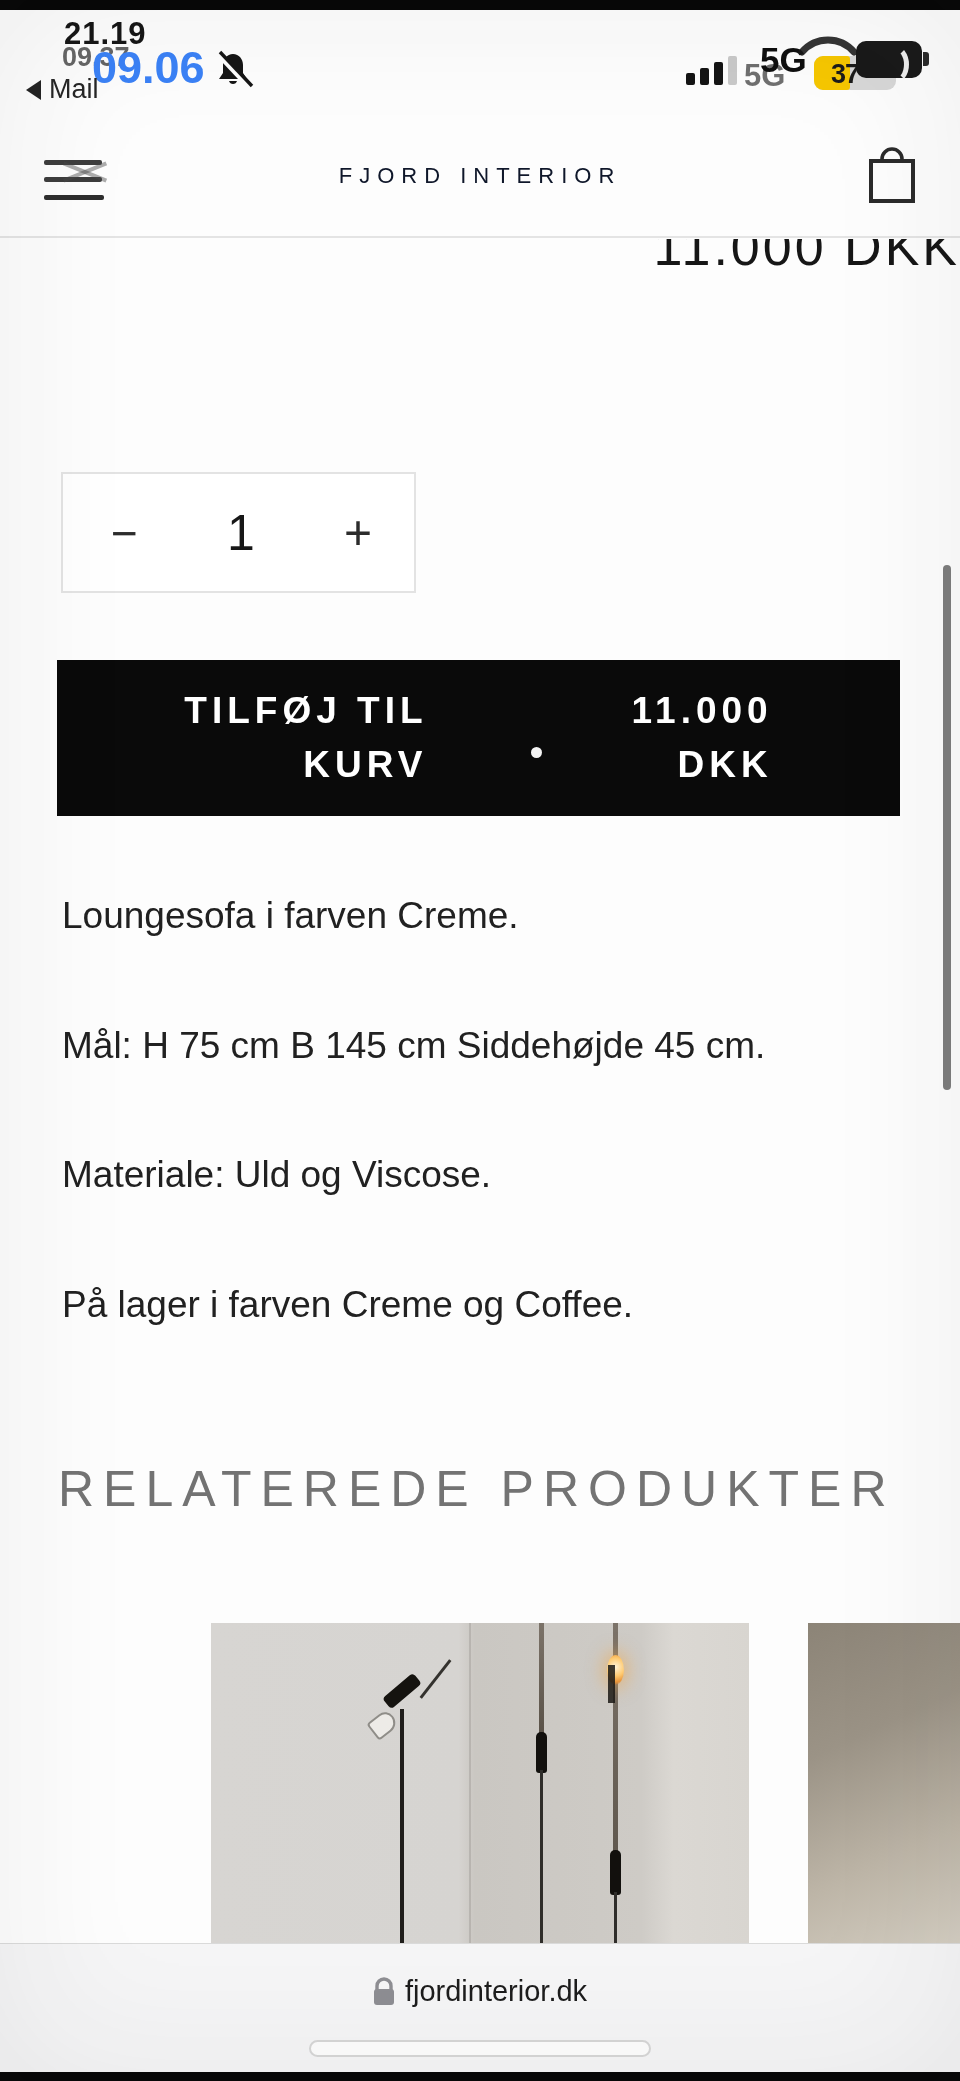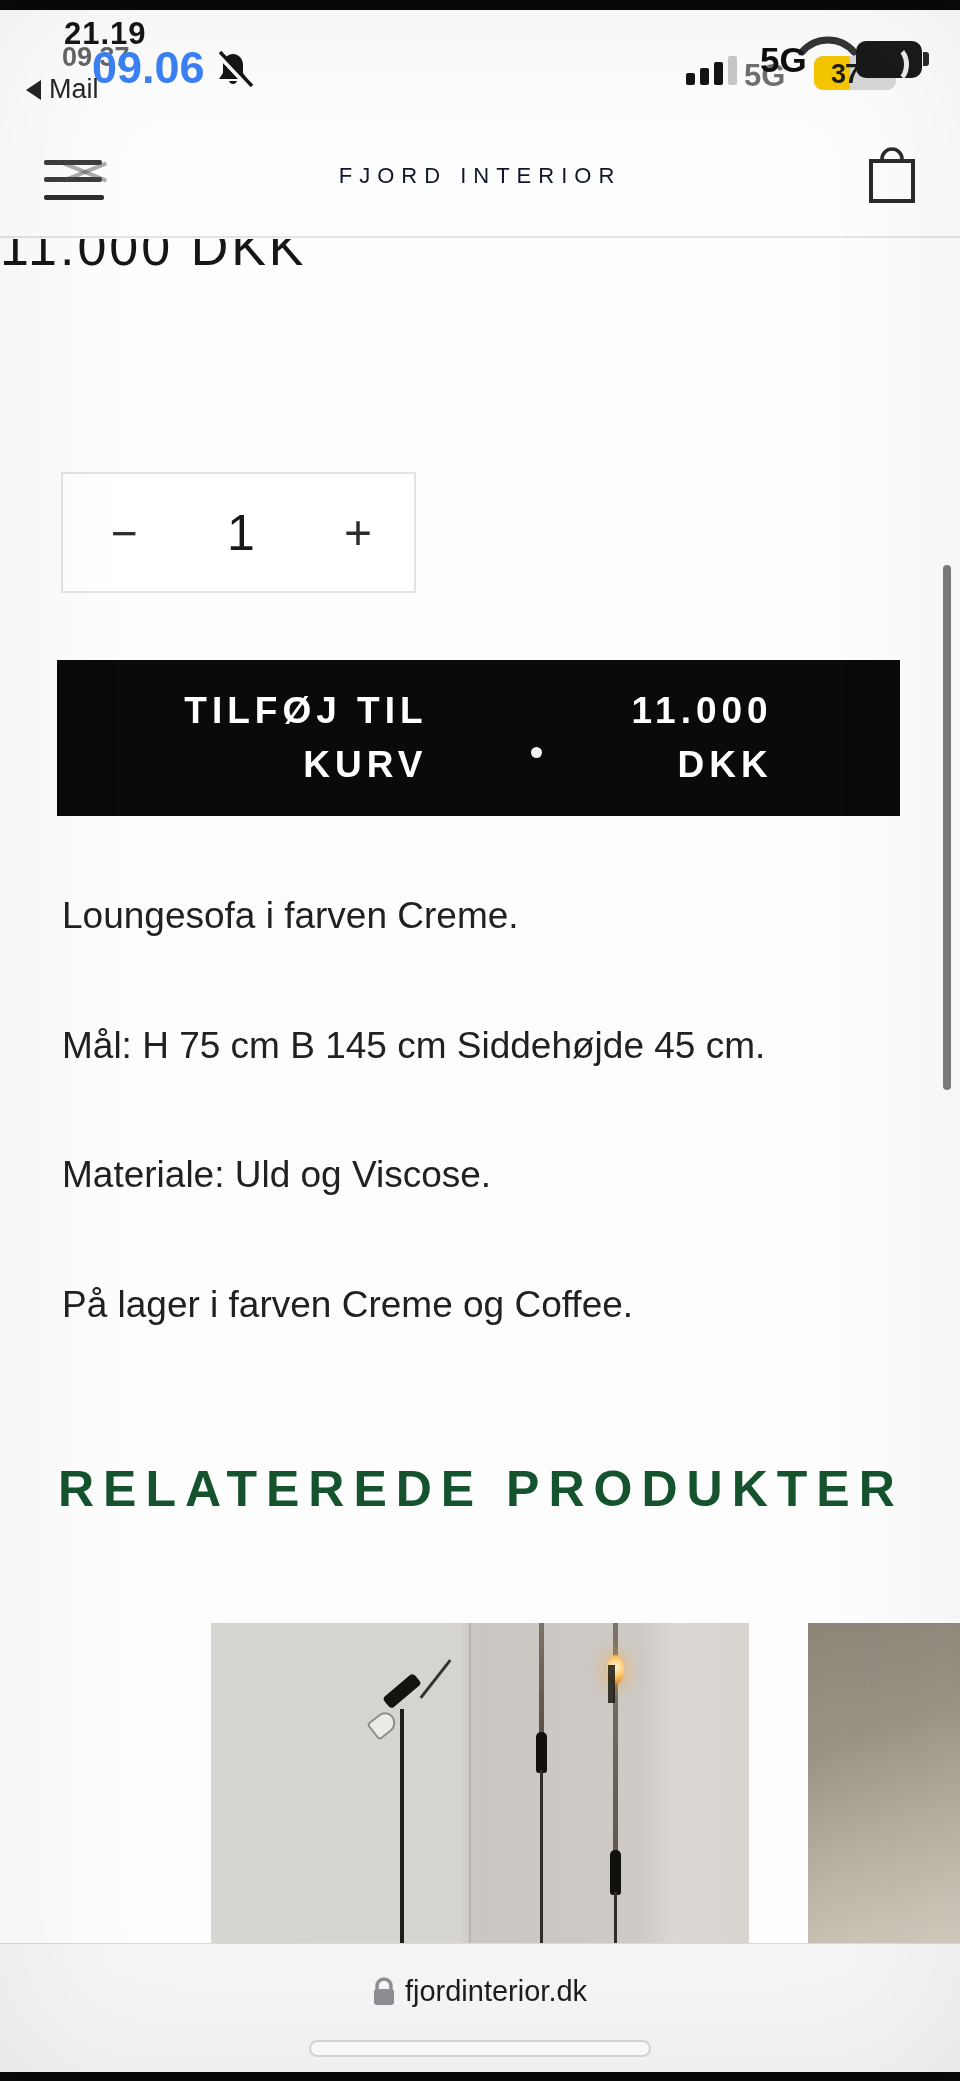--- a/index.html
+++ b/index.html
@@ -40,21 +40,21 @@
   .menu-btn .bar{position:absolute;left:0;width:58px;height:5px;background:#3d3d3d;border-radius:2px;}
   .menu-btn .b1{top:10px;}.menu-btn .b2{top:27px;}.menu-btn .b3{top:45px;width:60px;background:#2e2e2e;}
   .menu-btn .gx{position:absolute;left:18px;top:20px;width:46px;height:4px;background:#4a4a4a;opacity:.45;}
   .menu-btn .gx1{transform:rotate(22deg);}
   .menu-btn .gx2{transform:rotate(-22deg);}
   .logo{left:0;right:0;top:163px;text-align:center;font-size:22px;letter-spacing:7px;font-weight:500;color:#0f172a;}
   .bag-btn{left:864px;top:144px;width:56px;height:62px;cursor:pointer;}
   .hdr-line{left:0;top:236px;width:960px;height:2px;background:#e4e4e4;}
 
   
-  .price-clip{left:0;right:0;top:239px;height:42px;overflow:hidden;text-align:left;}
+  .price-clip{left:0;right:0;top:239px;height:42px;overflow:hidden;text-align:right;}
   .price-clip span{display:inline-block;margin-top:-22px;font-size:52px;letter-spacing:3px;font-weight:500;color:#161616;}
 
   
   .qty{left:61px;top:472px;width:355px;height:121px;border:2px solid #e3e3e3;background:#fff;box-sizing:border-box;
        display:flex;align-items:center;justify-content:space-between;padding:0 42px 0 48px;}
   .qty .minus{font-size:46px;font-weight:400;color:#2c2c2c;cursor:pointer;}
   .qty .val{font-size:50px;color:#171717;}
   .qty .plus{font-size:48px;font-weight:300;color:#2c2c2c;cursor:pointer;}
 
   
@@ -64,21 +64,21 @@
   .cta-dot{width:11px;height:11px;border-radius:50%;background:#f4f4f4;margin:0 90px 0 103px;transform:translateY(14px);}
 
   
   .scrollbar{left:943px;top:565px;width:8px;height:525px;background:#7d7d7d;border-radius:4px;}
 
   
   .desc{left:62px;font-size:37px;color:#212121;line-height:46px;}
   .d1{top:893px;}.d2{top:1023px;}.d3{top:1152px;}.d4{top:1282px;}
 
   
-  .rel-h{left:58px;top:1460px;font-size:50px;letter-spacing:9px;font-weight:700;color:#14532d;white-space:nowrap;}
+  .rel-h{left:58px;top:1460px;font-size:50px;letter-spacing:9px;font-weight:400;color:#737373;white-space:nowrap;}
   .img1{left:211px;top:1623px;width:538px;height:320px;overflow:hidden;cursor:pointer;
         background:linear-gradient(to right,#d7d5d2 0%,#d6d4d1 46%,#cac7c2 49%,#cecbc6 80%,#dbd8d3 86%,#d8d5d0 100%);}
   .img1 .corner{position:absolute;left:48%;top:0;width:2px;height:100%;background:rgba(110,105,98,.22);}
   .lampA-pole{position:absolute;left:35.2%;top:27%;width:4px;height:73%;background:#201e1b;}
   .lampA-head{position:absolute;left:31.8%;top:19%;width:40px;height:14px;background:#15130f;border-radius:4px;transform:rotate(-40deg);}
   .lampA-ant{position:absolute;left:41.5%;top:10%;width:3px;height:48px;background:#34322e;transform:rotate(38deg);}
   .lampA-bulb{position:absolute;left:29.6%;top:28.5%;width:22px;height:17px;background:#edebe7;border:2px solid #8f8d88;
               border-radius:4px 11px 12px 4px;transform:rotate(-38deg);}
   .rodB{position:absolute;left:60.9%;top:0;width:5px;height:35%;background:linear-gradient(#7c7369,#5a5248);}
   .rodB-cone{position:absolute;left:calc(60.9% - 3px);top:34%;width:11px;height:13%;background:#12100d;border-radius:5px 5px 3px 3px;}

